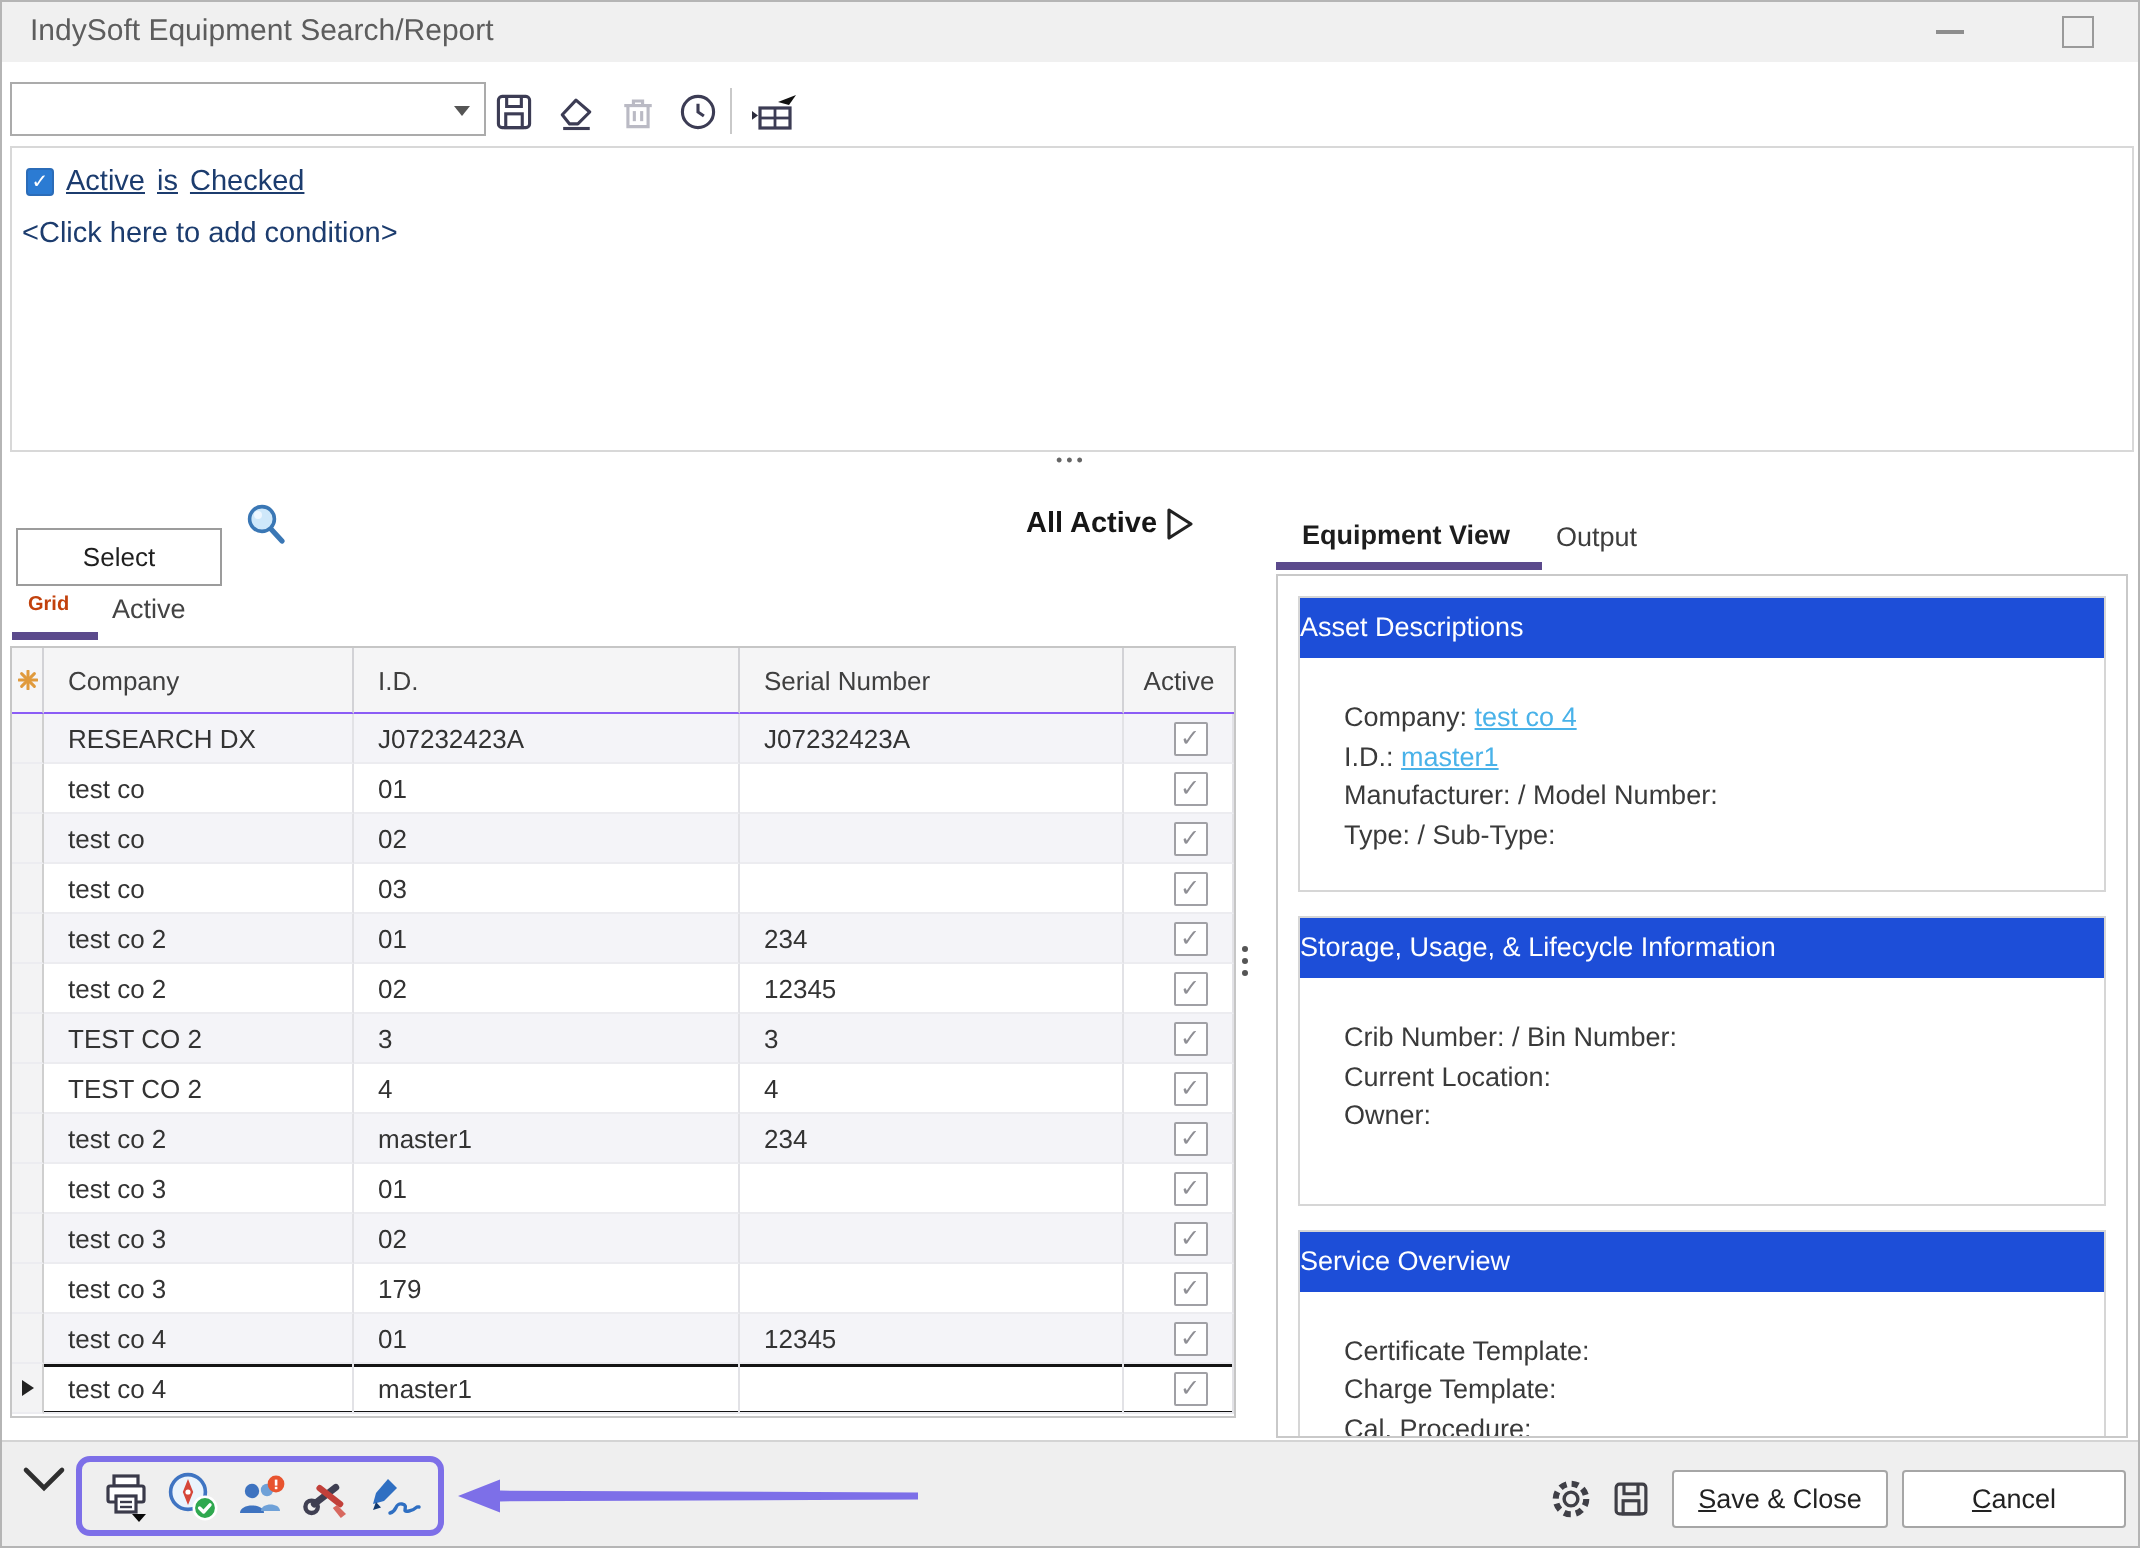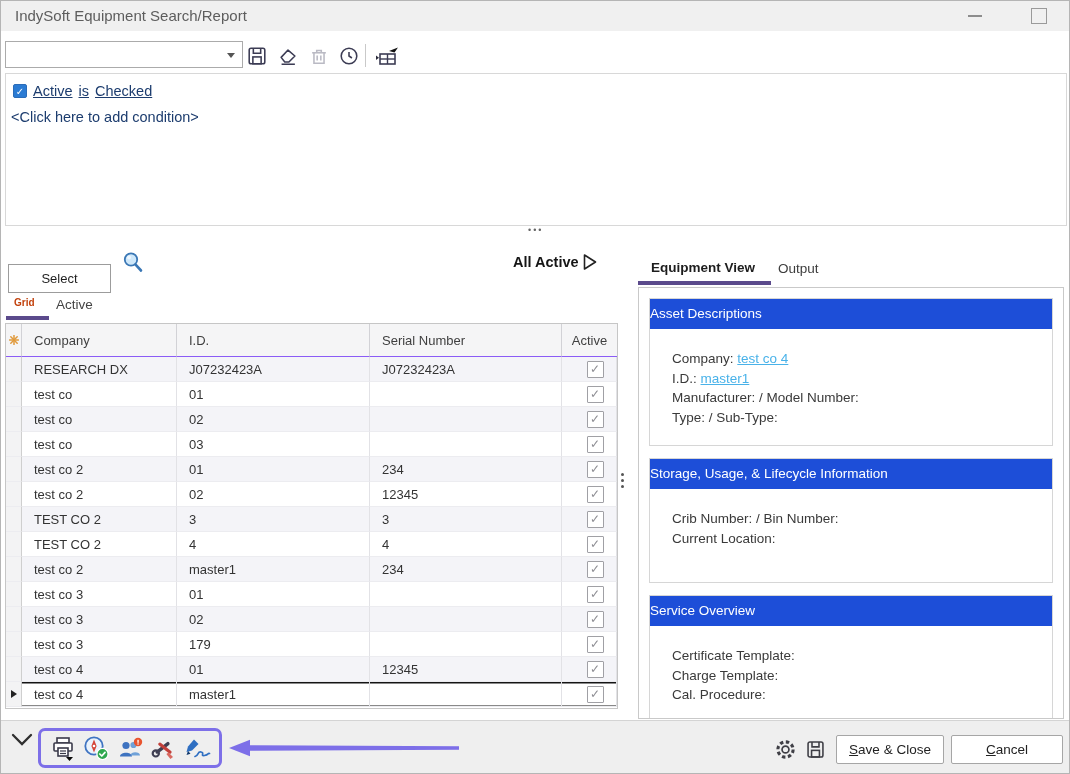--- a/index.html
+++ b/index.html
@@ -355,20 +355,21 @@
         </div>
         <div class="fld">Manufacturer:   / Model Number:</div>
         <div class="fld">Type:   / Sub-Type:</div>
       </div>
     </div>
     <div class="card">
       <div class="card-header">Storage, Usage, &amp; Lifecycle Information</div>
       <div class="card-body s2">
         <div class="fld">Crib Number:   / Bin Number:</div>
         <div class="fld">Current Location:</div>
+        <div class="fld">Owner:</div>
       </div>
     </div>
     <div class="card">
       <div class="card-header">Service Overview</div>
       <div class="card-body s3">
         <div class="fld">Certificate Template:</div>
         <div class="fld">Charge Template:</div>
         <div class="fld">Cal. Procedure:</div>
       </div>
     </div>

